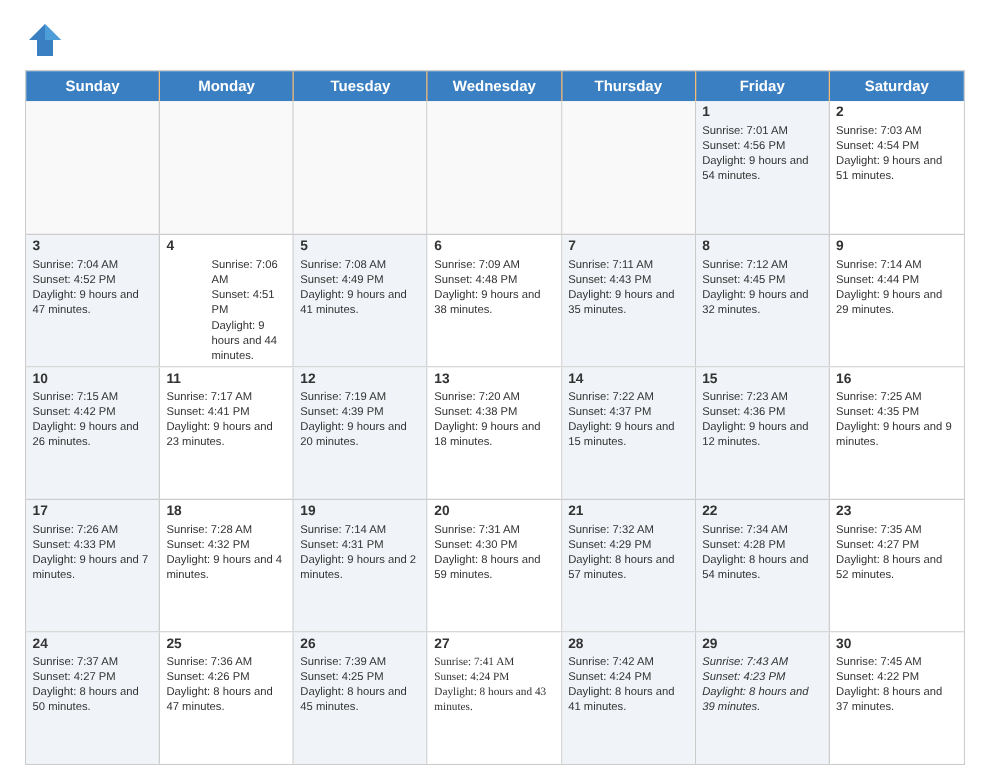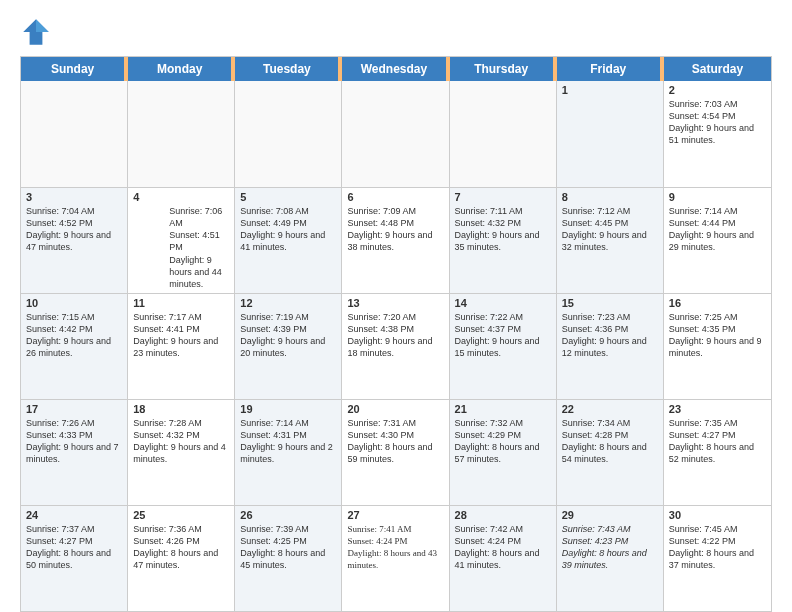--- a/index.html
+++ b/index.html
@@ -63,21 +63,21 @@
       display: grid;
       grid-template-columns: repeat(7, 1fr);
       background: #3a7fc1;
     }
     .cal-header-cell {
       color: #fff;
       font-weight: bold;
       font-size: 12px;
       text-align: center;
       padding: 5px 2px;
-      border-right: 4px solid #fdba74;
+      border-right: 1px solid #fdba74;
     }
     .cal-header-cell:last-child { border-right: none; }
     .cal-body {
       flex: 1;
       display: grid;
       grid-template-rows: repeat(5, 1fr);
     }
     .cal-row {
       display: grid;
       grid-template-columns: repeat(7, 1fr);
@@ -140,20 +140,23 @@
       </div>
     <div class="cal-body" id="cal-body">
         <div class="cal-row">
           <div class="cal-cell empty"></div>
           <div class="cal-cell empty"></div>
           <div class="cal-cell empty"></div>
           <div class="cal-cell empty"></div>
           <div class="cal-cell empty"></div>
           <div class="cal-cell shaded">
             <span class="day-num">1</span>
+            <div class="day-info" style="white-space: pre-line;">Sunrise: 7:01 AM
+Sunset: 4:56 PM
+Daylight: 9 hours and 54 minutes.</div>
           </div>
           <div class="cal-cell">
             <span class="day-num">2</span>
             <div class="day-info" style="white-space: pre-line;">Sunrise: 7:03 AM
 Sunset: 4:54 PM
 Daylight: 9 hours and 51 minutes.</div>
           </div>
         </div>
         <div class="cal-row">
           <div class="cal-cell shaded">
@@ -176,21 +179,21 @@
           </div>
           <div class="cal-cell">
             <span class="day-num">6</span>
             <div class="day-info" style="white-space: pre-line;">Sunrise: 7:09 AM
 Sunset: 4:48 PM
 Daylight: 9 hours and 38 minutes.</div>
           </div>
           <div class="cal-cell shaded">
             <span class="day-num">7</span>
             <div class="day-info" style="white-space: pre-line;">Sunrise: 7:11 AM
-Sunset: 4:32 PM
+Sunset: 4:43 PM
 Daylight: 9 hours and 35 minutes.</div>
           </div>
           <div class="cal-cell shaded">
             <span class="day-num">8</span>
             <div class="day-info" style="white-space: pre-line;">Sunrise: 7:12 AM
 Sunset: 4:45 PM
 Daylight: 9 hours and 32 minutes.</div>
           </div>
           <div class="cal-cell">
             <span class="day-num">9</span>

